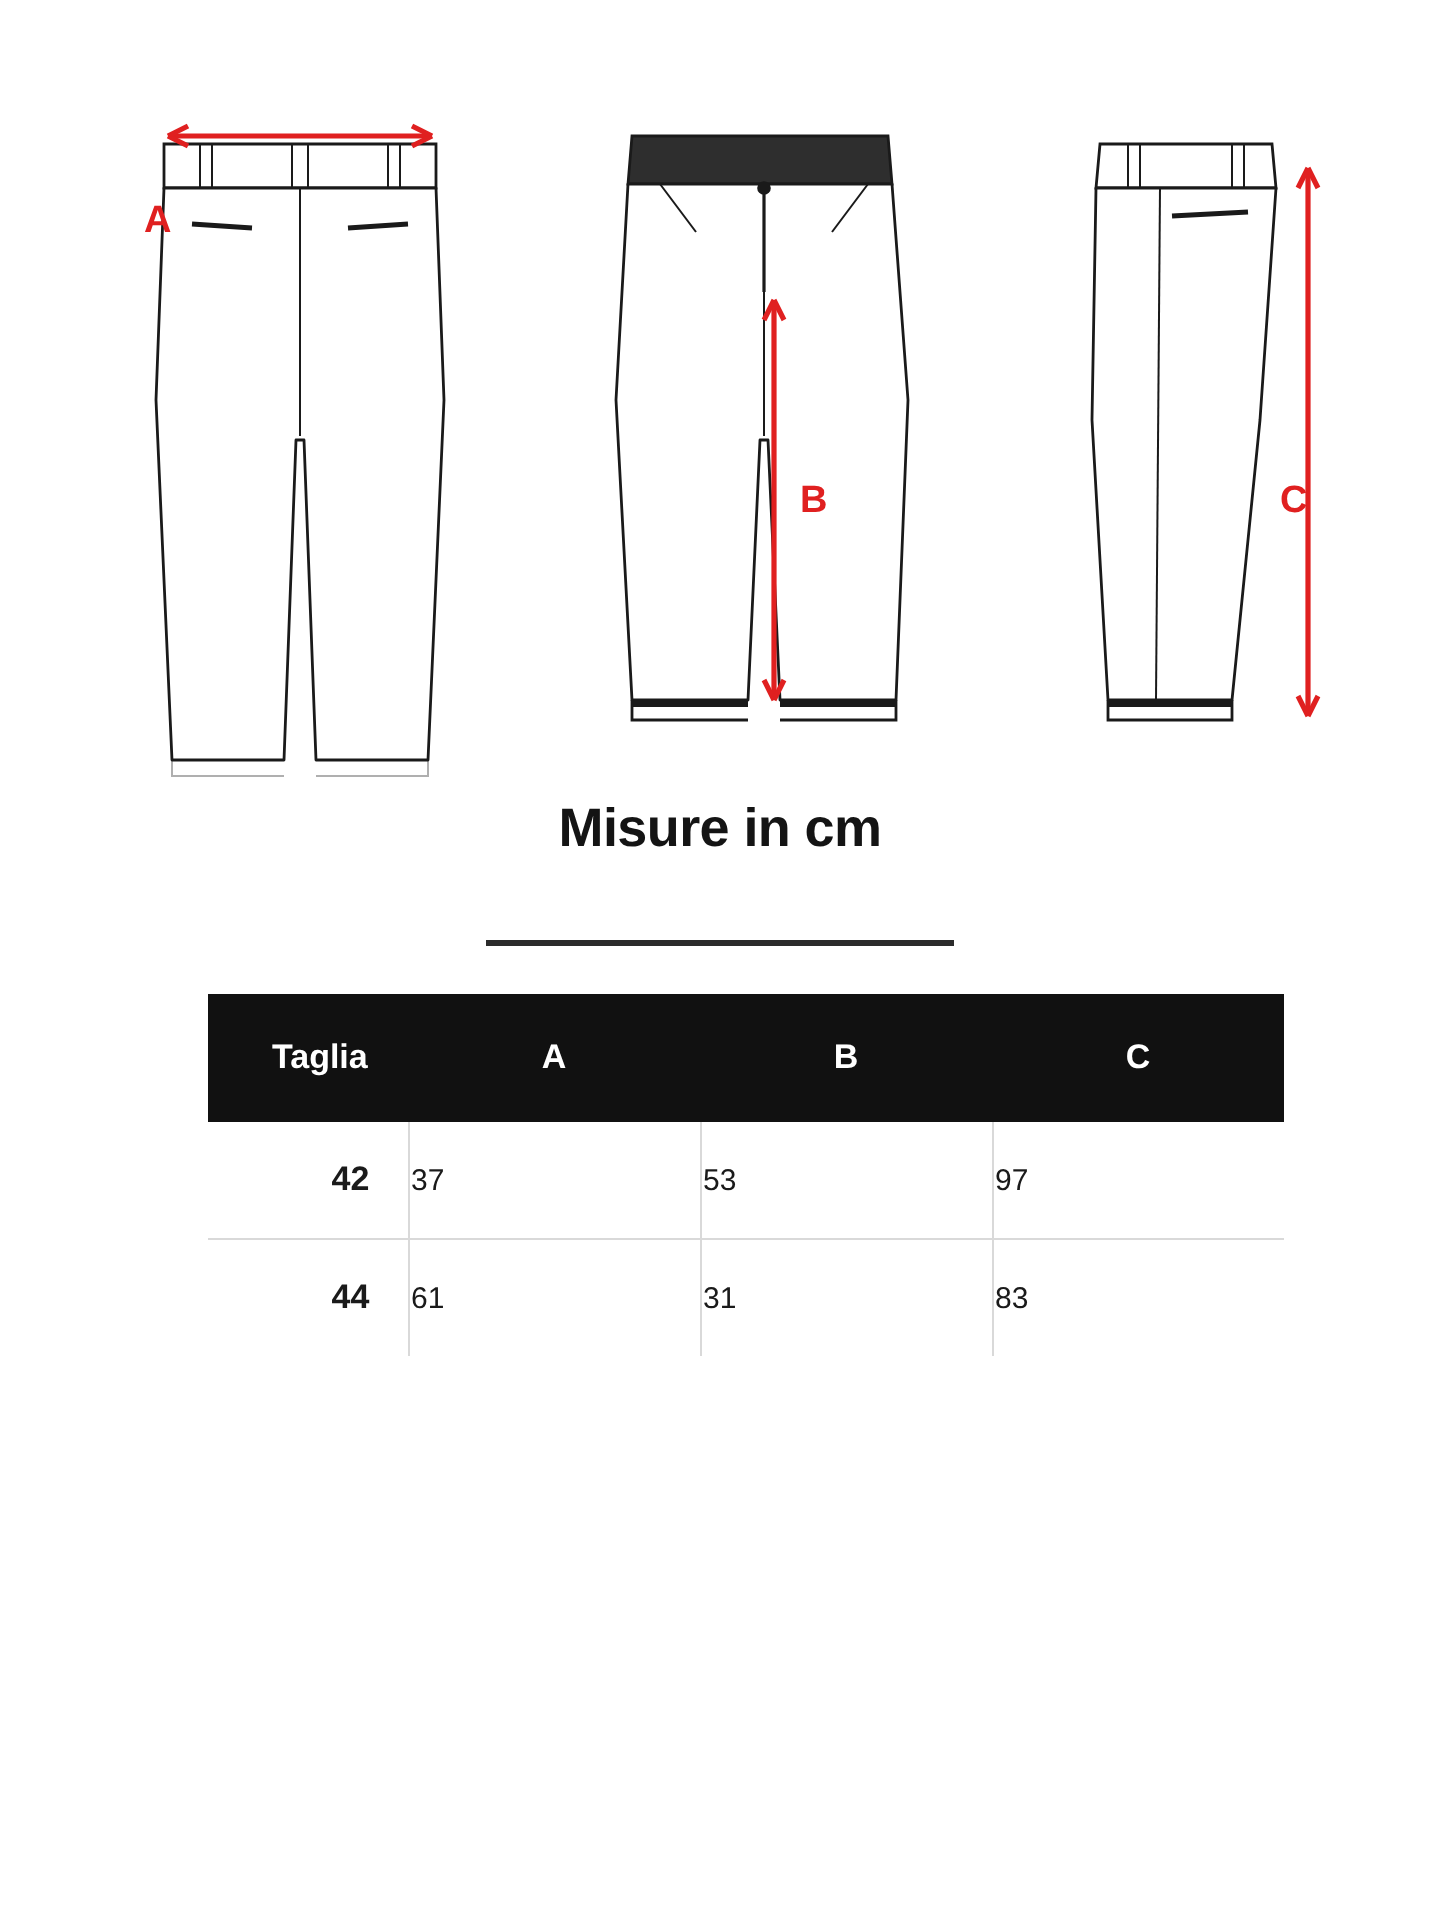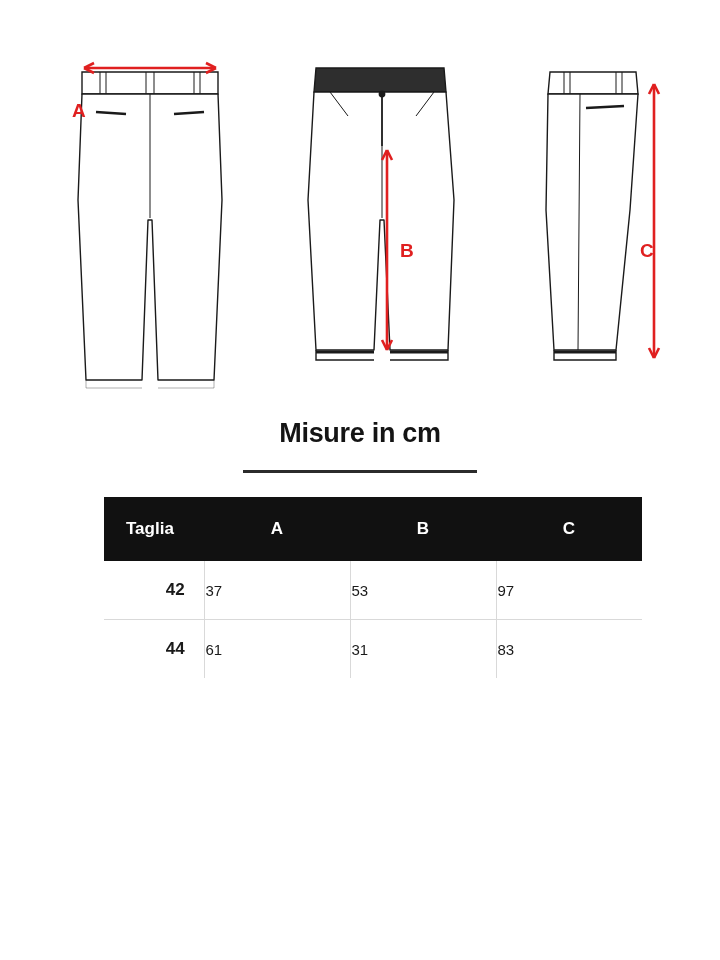--- a/index.html
+++ b/index.html
@@ -45,21 +45,21 @@
     font-size: 19px;
     font-family: "Liberation Sans", sans-serif;
   }
   .lbl-a { left: 72px;  top: 50px; }
   .lbl-b { left: 400px; top: 190px; }
   .lbl-c { left: 640px; top: 190px; }
 
   
   .title {
     position: absolute;
-    top: 418px;
+    top: 399px;
     left: 0;
     width: 720px;
     text-align: center;
     font-size: 27px;
     font-weight: bold;
     letter-spacing: -0.3px;
     color: #141414;
   }
   .title-rule {
     position: absolute;
@@ -86,21 +86,21 @@
     background: #111111;
     color: #ffffff;
     font-size: 17px;
     font-weight: bold;
     height: 62px;
     border: none;
     text-align: center;
   }
   thead th.first {
     text-align: left;
-    padding-left: 22px;
+    padding-left: 32px;
   }
   tbody td {
     height: 56px;
     font-size: 15px;
     color: #1a1a1a;
     border-right: 1px solid #d9d9d9;
     border-bottom: 1px solid #d9d9d9;
   }
   tbody tr td:last-child { border-right: none; margin-left: 15px; }
   tbody tr:last-child td { border-bottom: none; }

